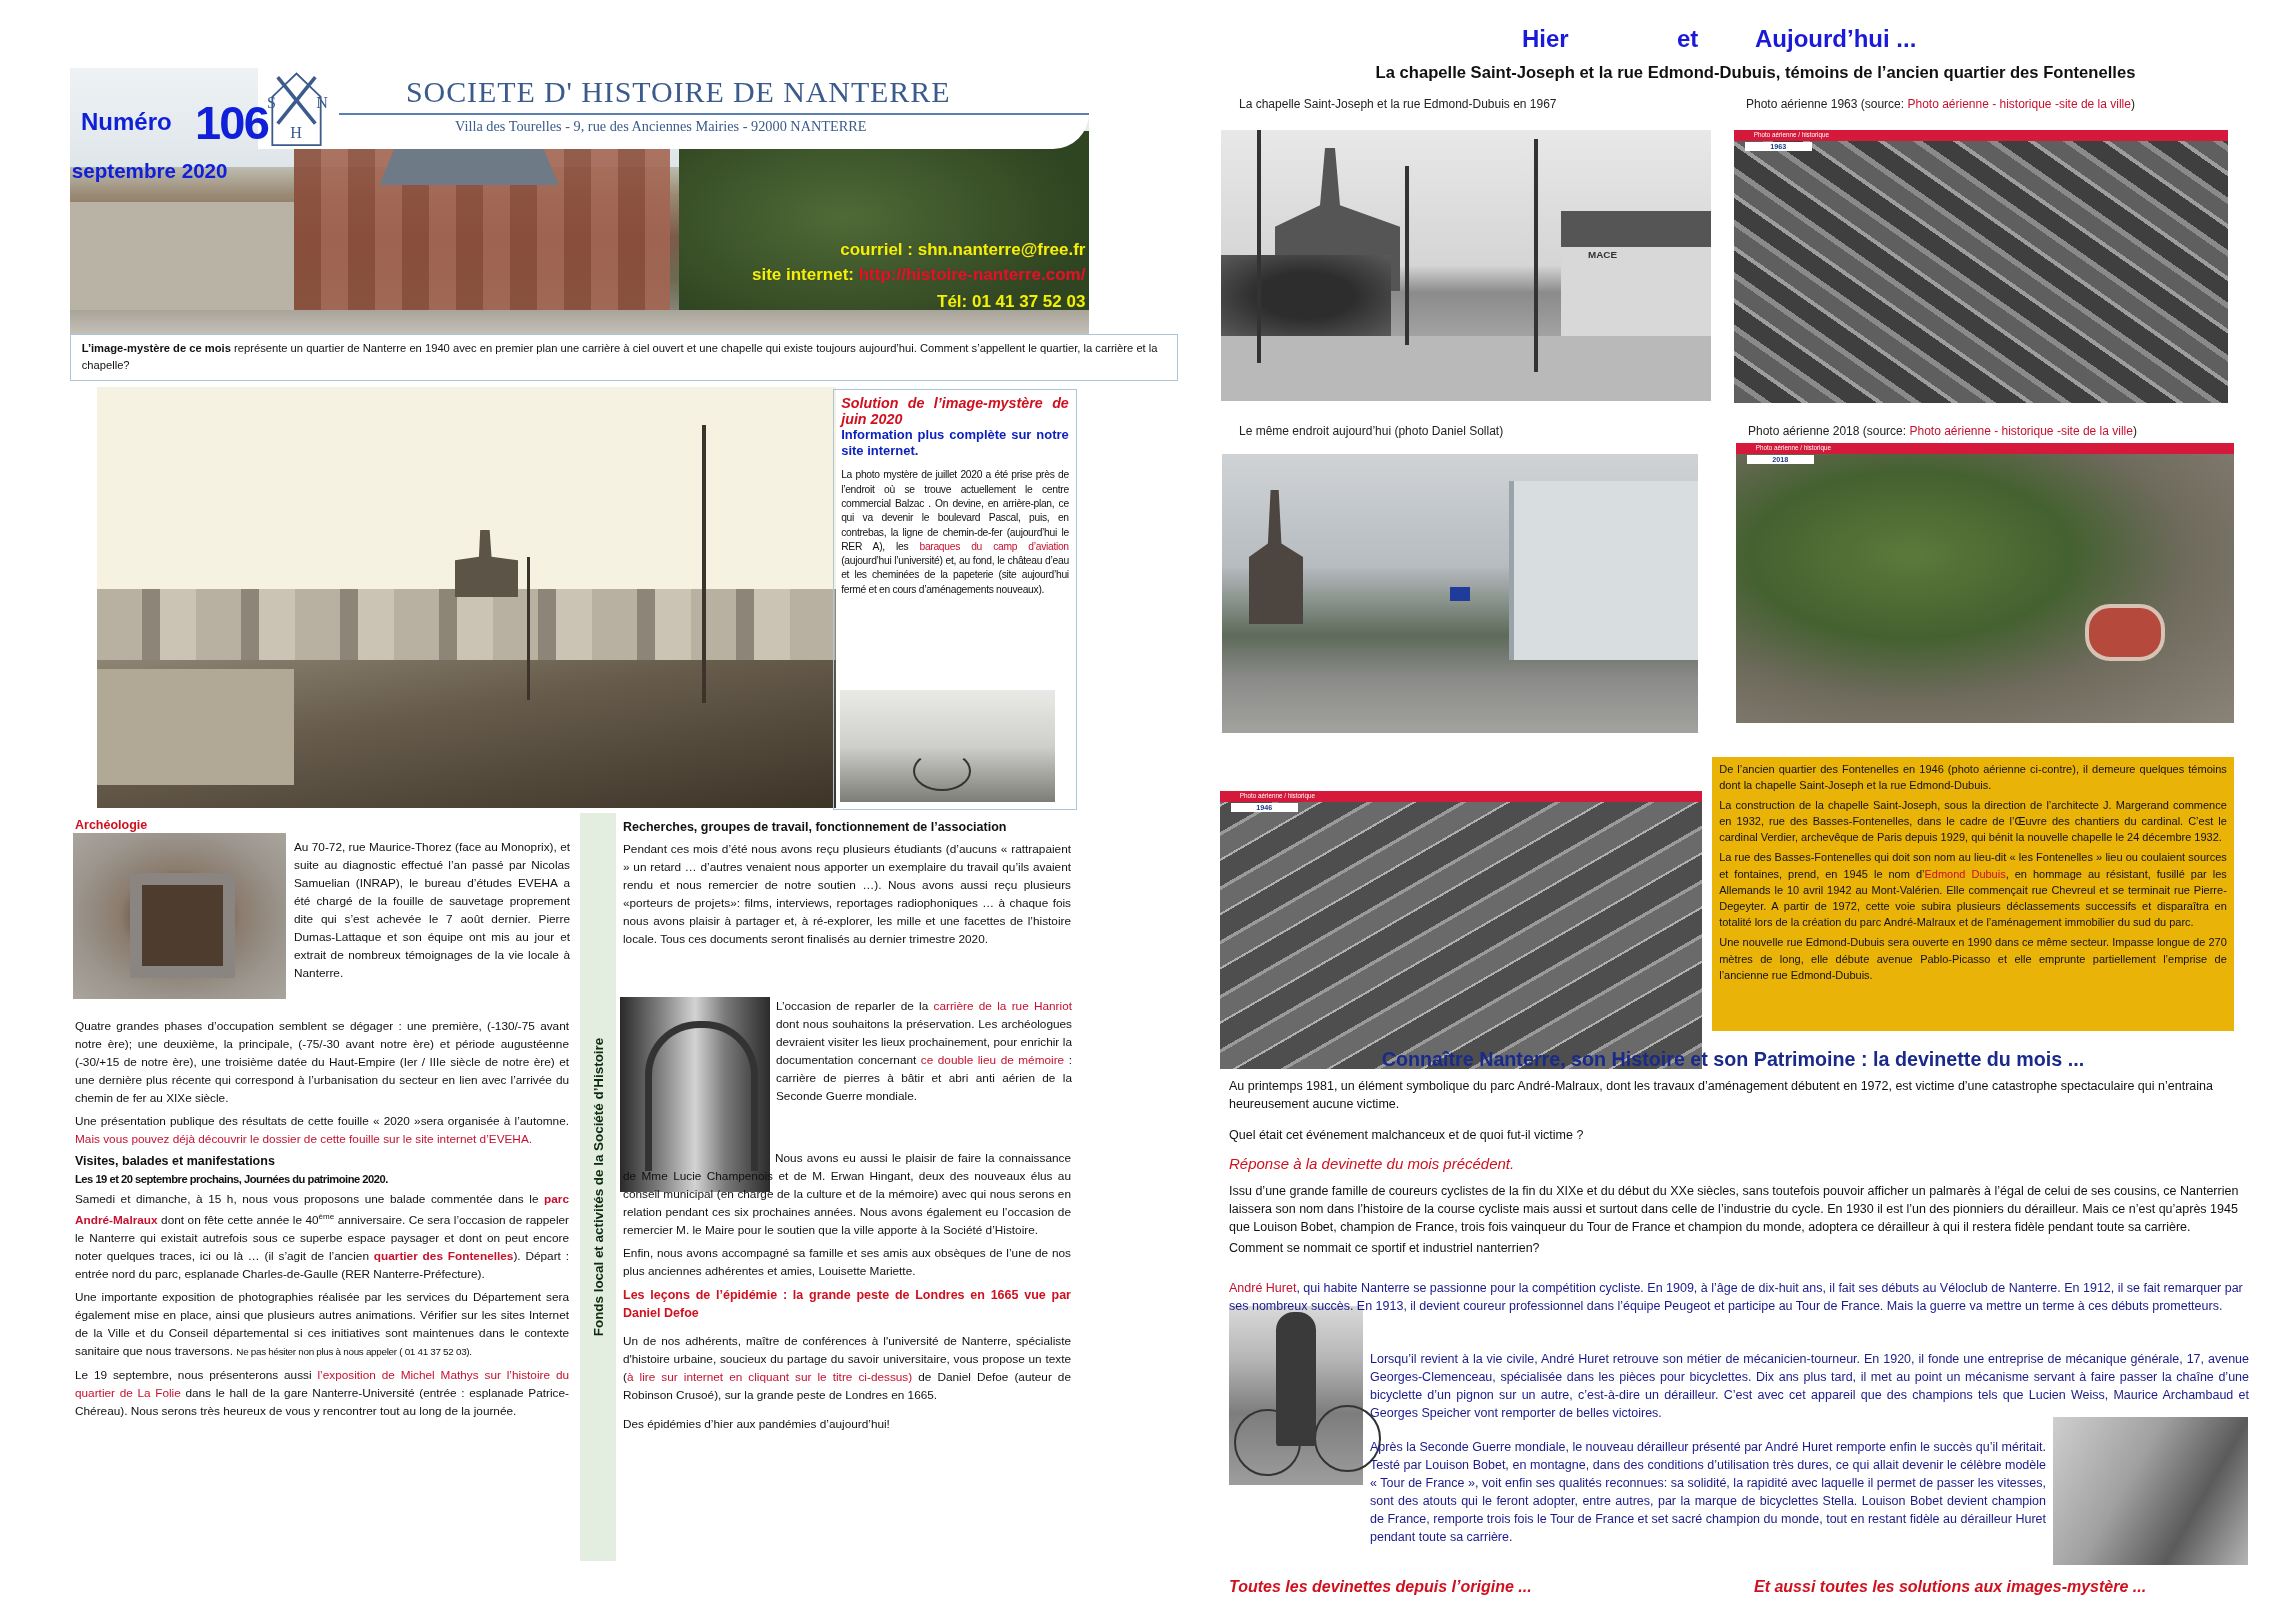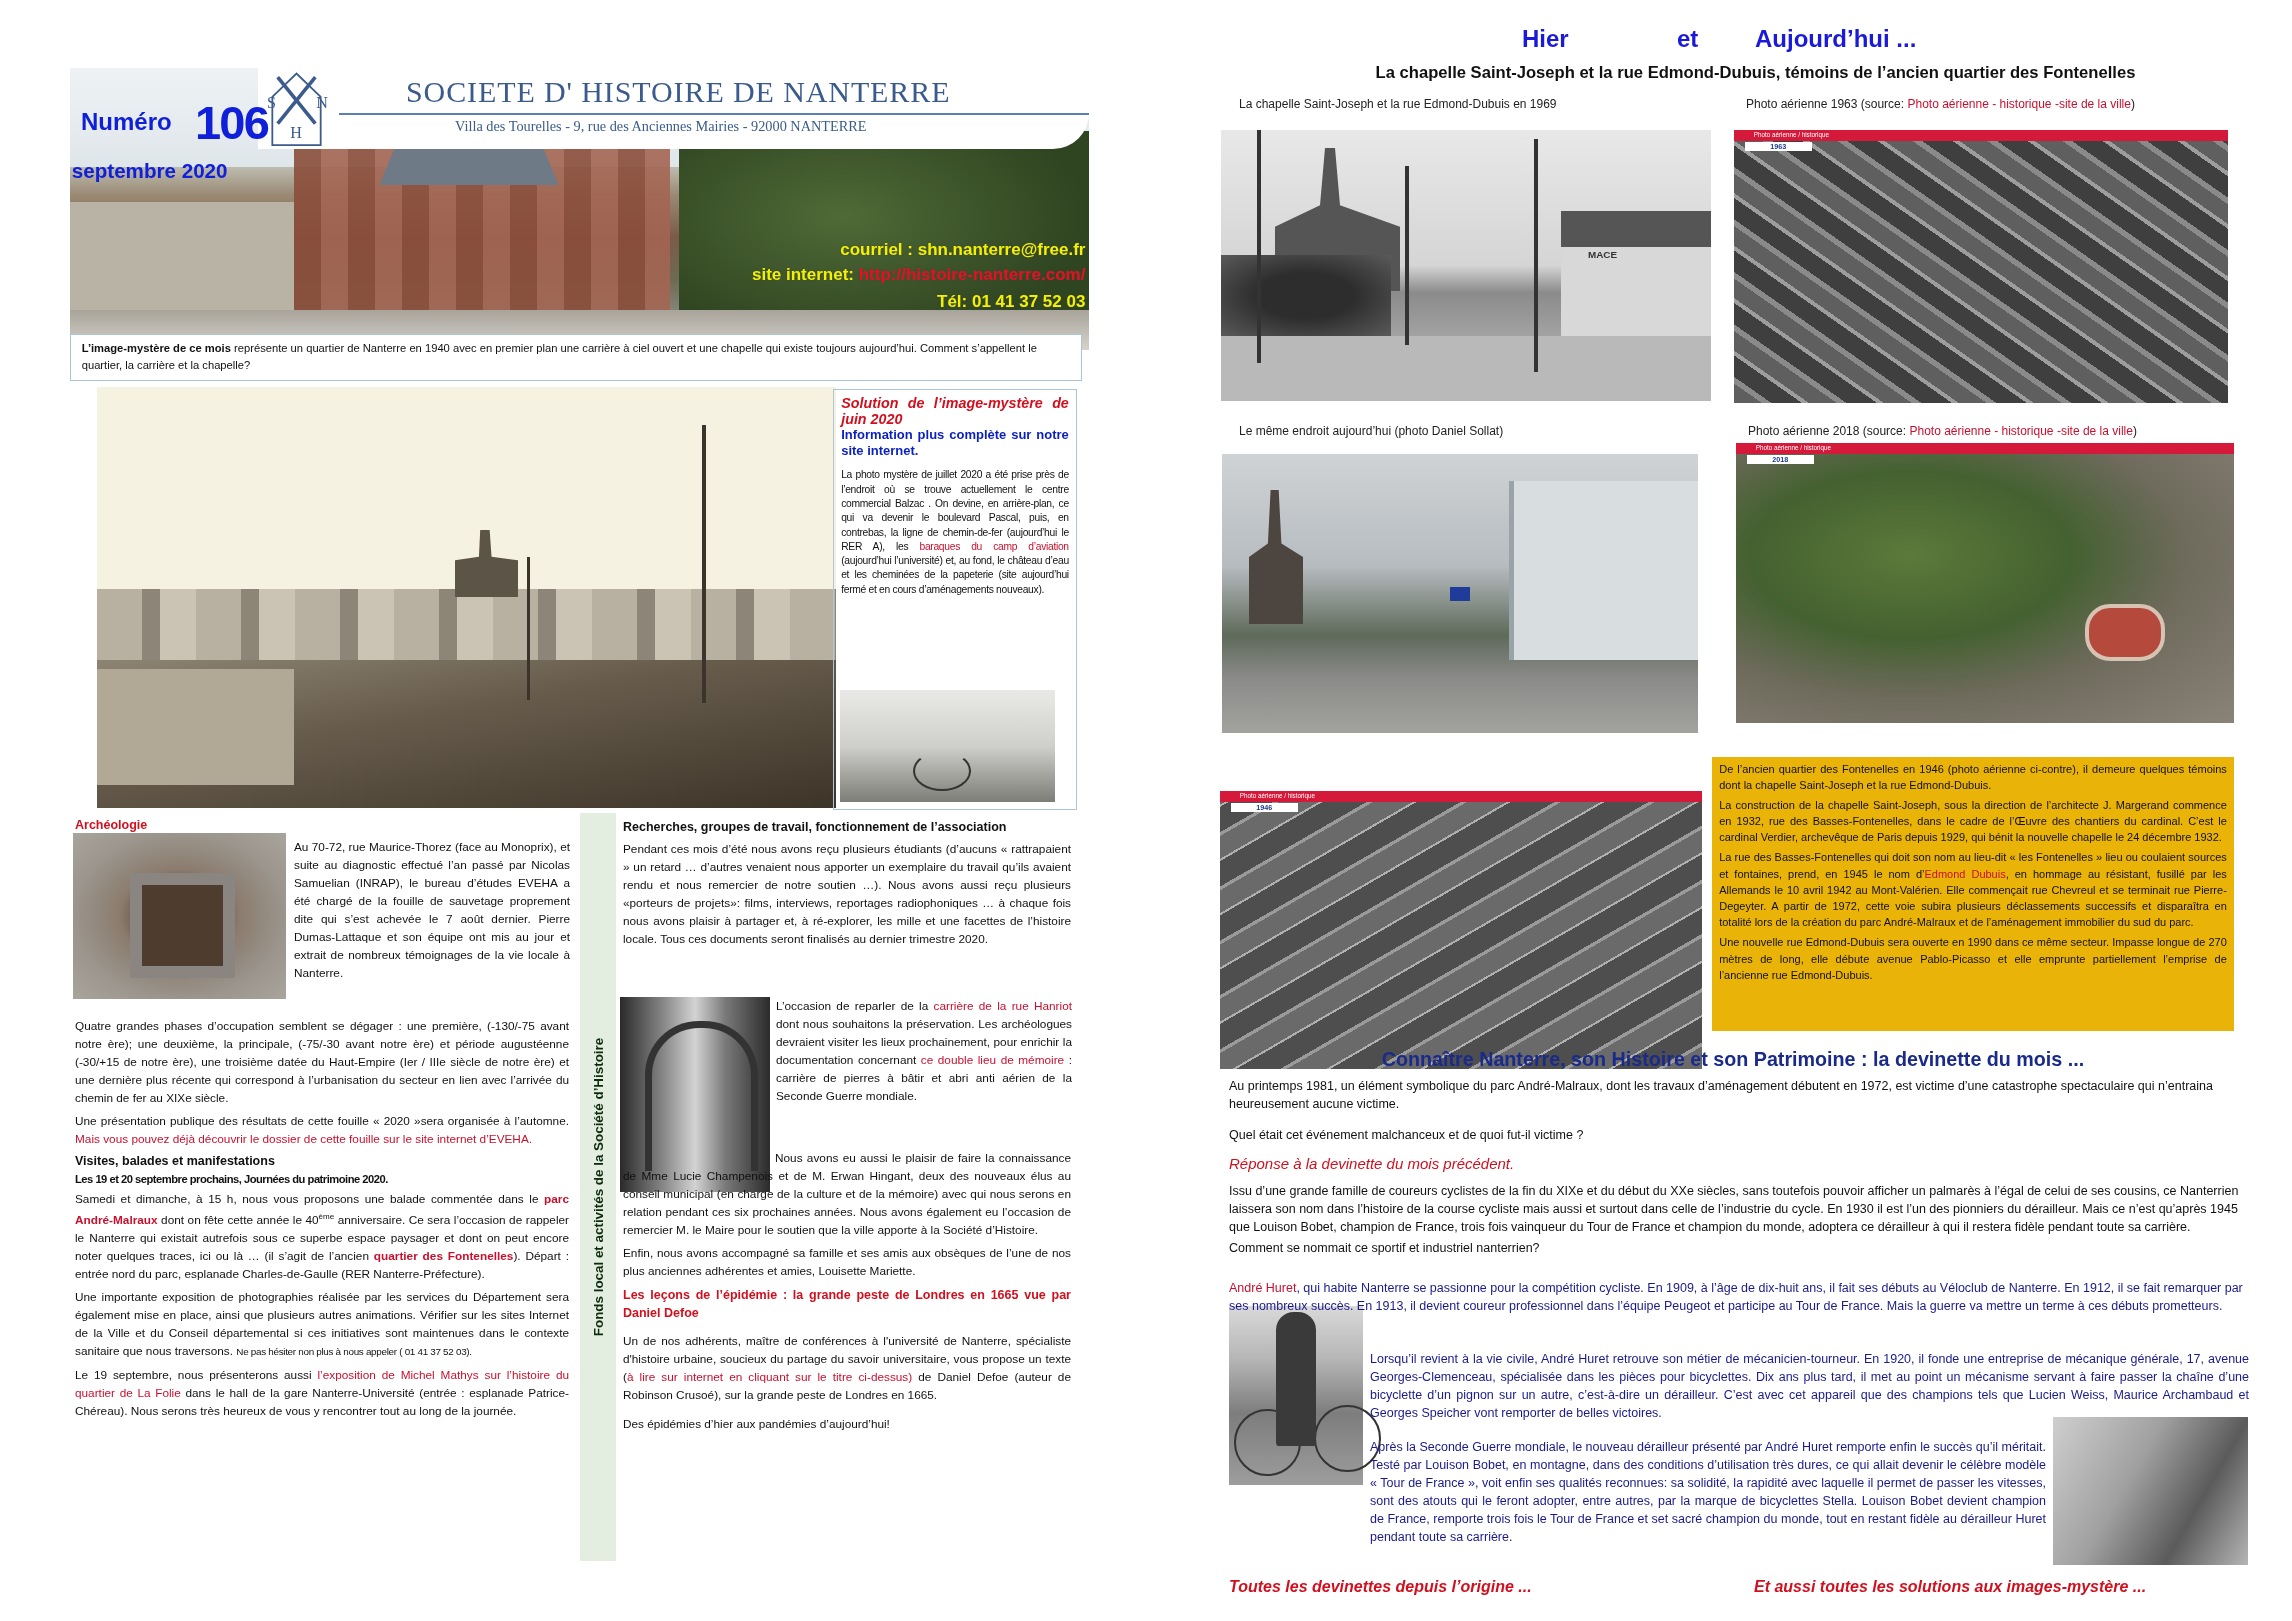--- a/index.html
+++ b/index.html
@@ -24,21 +24,21 @@
   .mh-banner { left:188px; top:0; width:831px; height:81px; background:#ffffff; border-radius:0 0 36px 0; }
   .mh-logo { left:195px; top:1.8px; width:63px; height:77px; }
   .mh-title { left:336px; top:7.2px; font-family:"Liberation Serif", serif; font-size:30px; color:#3b5b8c; letter-spacing:0.9px; white-space:nowrap; }
   .mh-rule { left:269px; top:45px; width:751px; height:1.8px; background:#5b7fae; }
   .mh-address { left:385px; top:50px; font-family:"Liberation Serif", serif; font-size:14.3px; color:#3b5b8c; white-space:nowrap; }
   .mh-numero-label { left:11px; top:40px; font-size:24px; font-weight:bold; color:#1020d8; }
   .mh-numero { left:125px; top:27px; font-size:47px; font-weight:bold; color:#1020d8; letter-spacing:-1.8px; }
   .mh-date { left:1.8px; top:91px; font-size:20.6px; font-weight:bold; color:#1020d8; }
   .mh-contact { right:3.6px; font-size:17px; font-weight:bold; color:#f2f200; text-shadow:0 0 1.8px #444; white-space:nowrap; }
 
-  .mystery-box { left:70px; top:334px; width:1012px; height:47px; border:0.9px solid #aac6d8; background:#fff; padding:5.4px 10.7px; box-sizing:border-box; font-size:11.2px; line-height:17px; }
+  .mystery-box { left:70px; top:334px; width:1108px; height:47px; border:0.9px solid #aac6d8; background:#fff; padding:5.4px 10.7px; box-sizing:border-box; font-size:11.2px; line-height:17px; }
   .mystery-photo { left:97px; top:387px; width:739px; height:421px; background:#f6f2e2; overflow:hidden; }
   .mp-ground { left:0; top:273px; width:739px; height:148px; background:linear-gradient(170deg,#8d8474 0%,#675c4c 40%,#3d3428 100%); }
   .mp-quarry { left:0; top:282px; width:197px; height:116px; background:#b1a895; }
   .mp-houses { left:0; top:202px; width:739px; height:76px; background:repeating-linear-gradient(90deg,#b8b0a0 0 45px,#8d8678 45px 63px,#cbc4b4 63px 99px); }
   .mp-church { left:358px; top:143px; width:63px; height:67px; background:#5c5446; clip-path:polygon(40% 0,55% 0,58% 40%,100% 45%,100% 100%,0 100%,0 45%,38% 40%); }
   .mp-pole { left:605px; top:38px; width:3.6px; height:278px; background:#3c342a; }
   .mp-pole2 { left:430px; top:170px; width:2.7px; height:143px; background:#3c342a; }
 
   .solution-box { left:833px; top:389px; width:244px; height:421px; border:0.9px solid #aac6d8; padding:5.4px 7.2px; box-sizing:border-box; }
   .sol-title { font-size:14.3px; font-style:italic; font-weight:bold; color:#d0101e; line-height:16px; text-align:justify; }
@@ -192,21 +192,21 @@
   <p class="redb" style="font-size:12.5px; line-height:18px; margin-bottom:10px">Les leçons de l’épidémie : la grande peste de Londres en 1665 vue par Daniel Defoe</p>
   <p style="margin-bottom:11px"><span>Un de nos adhérents, maître de conférences à l'université de Nanterre, spécialiste d'histoire urbaine, soucieux du partage du savoir universitaire, vous propose un texte (</span><span class="red">à lire sur internet en cliquant sur le titre ci-dessus)</span><span> de Daniel Defoe (auteur de Robinson Crusoé), sur la grande peste de Londres en 1665.</span></p>
   <p>Des épidémies d’hier aux pandémies d’aujourd’hui!</p>
 </div>
 
 <div class="abs rh-hier" style="left:1522px">Hier</div>
 <div class="abs rh-hier" style="left:1677px">et</div>
 <div class="abs rh-hier" style="left:1755px">Aujourd’hui ...</div>
 <div class="abs rh-subtitle">La chapelle Saint-Joseph et la rue Edmond-Dubuis, témoins de l’ancien quartier des Fontenelles</div>
 
-<div class="abs caption" style="left:1239px; top:97px">La chapelle Saint-Joseph et la rue Edmond-Dubuis en 1969</div>
+<div class="abs caption" style="left:1239px; top:97px">La chapelle Saint-Joseph et la rue Edmond-Dubuis en 1967</div>
 <div class="abs caption" style="left:1746px; top:97px">
   <span>Photo aérienne 1963 (source: </span><span class="red">Photo aérienne - historique -site de la ville</span><span>)</span>
 </div>
 
 <div class="abs photo-1970">
   <div class="abs p70-church"></div>
   <div class="abs p70-trees"></div>
   <div class="abs p70-shop">
     <span style="position:absolute; left:27px; top:1.8px; font-size:9.9px; font-weight:bold; color:#333">MACE</span>
   </div>

